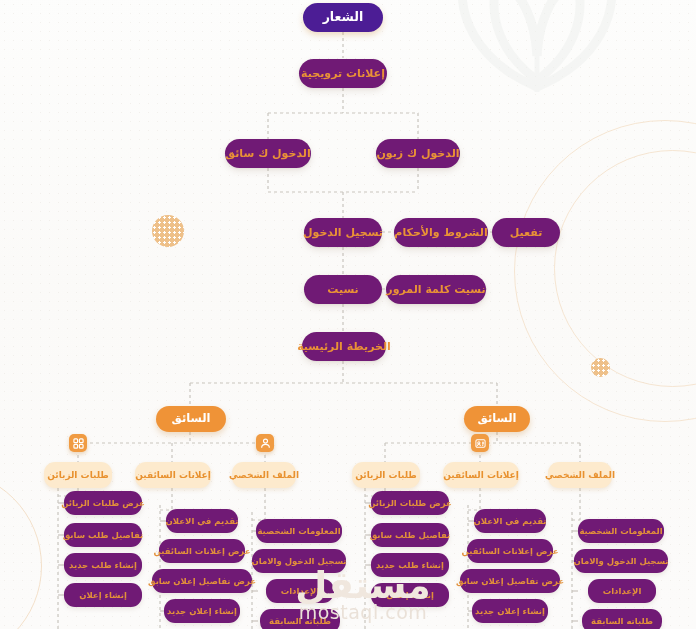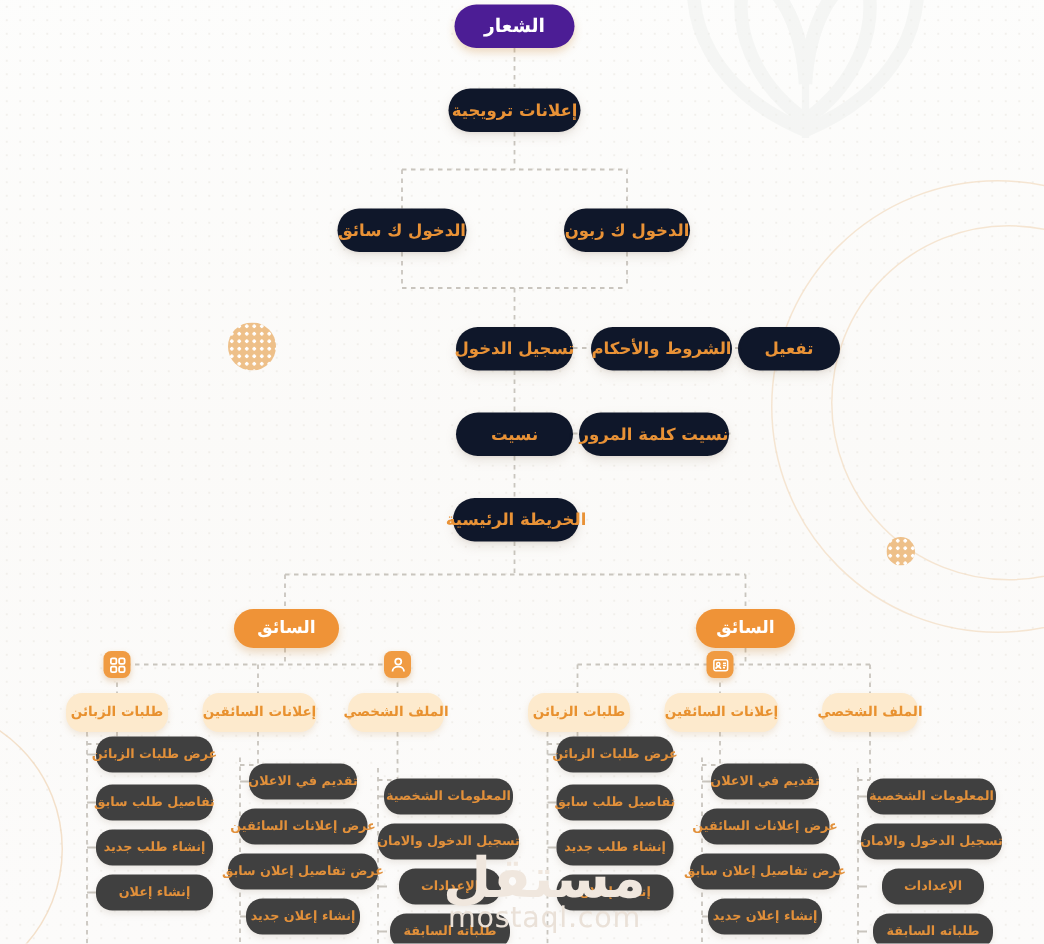--- a/index.html
+++ b/index.html
@@ -65,36 +65,36 @@
     direction:rtl;
   }
   .node span{display:block;line-height:1;}
 
   .n-root{
     background:#4c1d95;color:#ffffff;font-size:12.5px;font-weight:700;
     box-shadow:0 3px 6px rgba(205,140,60,.30);
     border-radius:15px;
   }
   .n-white{
-    background:#0f172a;color:#e99236;font-size:11px;font-weight:700;
+    background:#701a75;color:#e99236;font-size:11px;font-weight:700;
     box-shadow:0 3px 7px rgba(160,140,120,.20),0 1px 2px rgba(160,140,120,.12);
     border-radius:15px;
   }
   .n-branch{
     background:#ef9337;color:#ffffff;font-size:11.5px;font-weight:700;
     box-shadow:0 3px 6px rgba(205,140,60,.30);
     border-radius:14px;
   }
   .n-sub{
     background:#fdeacd;color:#e8912f;font-size:9px;font-weight:700;
     box-shadow:0 2px 4px rgba(205,165,110,.22);
     border-radius:11px;
   }
   .n-leaf{
-    background:#404040;color:#e2903a;font-size:8.5px;font-weight:700;
+    background:#701a75;color:#e2903a;font-size:8.5px;font-weight:700;
     box-shadow:0 2px 5px rgba(160,145,125,.20);
     border-radius:11px;
   }
 
   
   .chip{
     position:absolute;width:18px;height:18px;border-radius:5px;
     background:#f09b42;display:flex;align-items:center;justify-content:center;
     box-shadow:0 2px 4px rgba(200,140,70,.35);
   }

